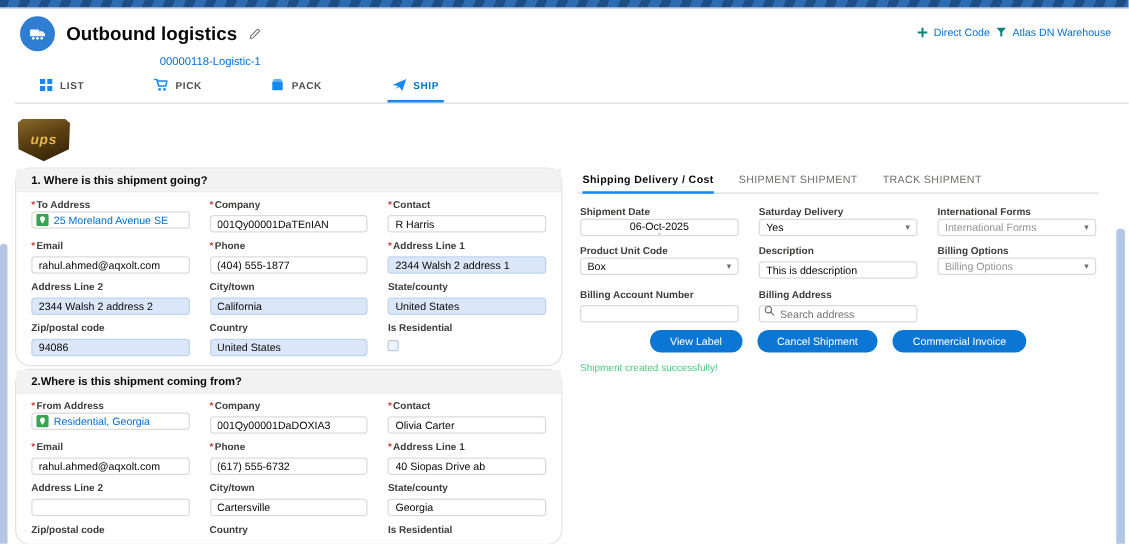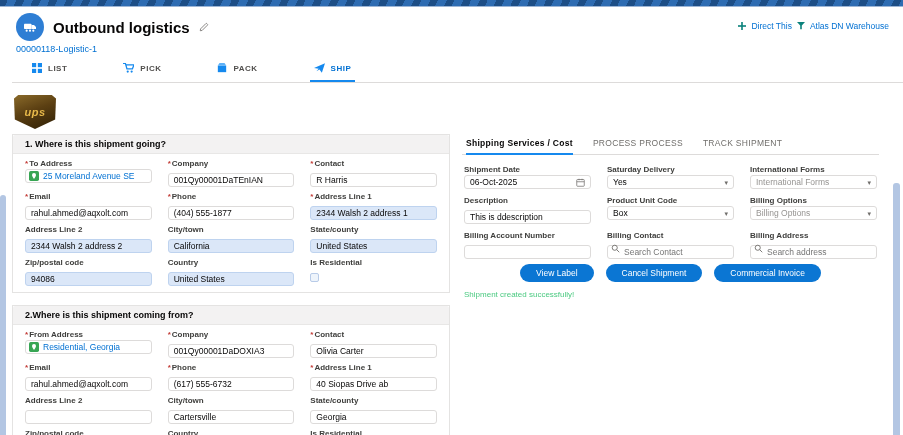--- a/index.html
+++ b/index.html
@@ -4,21 +4,21 @@
 <style>
   * { margin:0; padding:0; box-sizing:border-box; }
   html,body { width:903px; height:435px; overflow:hidden; background:#fff;
     font-family:"Liberation Sans", sans-serif; color:#080707; }
   .top-pattern { height:7px;
     background:repeating-linear-gradient(115deg,#1d4e86 0 7px,#2e6cb2 7px 15px);
     border-bottom:1px solid #9db6d6; }
 
   
   .hdr { display:flex; justify-content:space-between; align-items:flex-start; padding:6px 14px 2px 16px; background:#fff; }
-  .hdr-left { display:flex; flex-direction:column; }
+  .hdr-left { display:flex; flex-direction:column;align-items:flex-end; }
   .title-row { display:flex; align-items:center; gap:9px; }
   .avatar { width:28px; height:28px; border-radius:50%; background:#2e7ed4; display:flex; align-items:center; justify-content:center; flex:0 0 28px; }
   .page-title { font-size:15px; font-weight:700; color:#080707; }
   .rec-link { font-size:9px; color:#0070d2; margin-top:3px; text-decoration:none; }
   .hdr-right { display:flex; align-items:center; gap:5px; font-size:8.5px; color:#0070d2; margin-top:8px; }
   .hdr-right a { color:#0070d2; text-decoration:none; }
 
   
   .ntabs { display:flex; align-items:flex-end; padding:2px 0 0 16px; border-bottom:1px solid #dddbda; background:#fff;margin-left:12px; }
   .ntab { display:flex; align-items:center; gap:6px; font-size:8px; font-weight:700; letter-spacing:.5px;
@@ -29,21 +29,21 @@
   .main { position:relative; display:flex; gap:12px; padding:0 14px 0 12px; }
   .colL { flex:0 0 438px; }
   .colR { flex:1; padding-top:51px; margin-right:10px; }
 
   .ups-logo { width:42px; height:34px; margin:12px 0 5px 2px;
     background:linear-gradient(160deg,#8a6a2a 0%,#5b3f12 45%,#2e1f05 100%);
     clip-path:polygon(50% 100%, 2% 72%, 0 10%, 10% 0, 90% 0, 100% 10%, 98% 72%);
     display:flex; align-items:center; justify-content:center; }
   .ups-logo span { color:#e6b84a; font-size:11px; font-weight:700; font-style:italic; letter-spacing:.5px; }
 
-  .sec { border:1px solid #e4e3e2; border-radius:0; margin-bottom:12px; background:#fff; }
+  .sec { border:1px solid #e4e3e2; border-radius:12px; margin-bottom:2px; background:#fff; }
   .sec-h { background:#f3f2f2; border-bottom:1px solid #e8e7e6; font-size:9px; font-weight:700; padding:4px 12px; border-radius:2px 2px 0 0; }
   .grid3 { display:grid; grid-template-columns:1fr 1fr 1fr; column-gap:16px; row-gap:3px; padding:3px 12px 6px; }
   .field label { display:block; font-size:8px; font-weight:700; color:#3e3e3c; line-height:9px; margin:2px 0 1px; }
   .req { color:#c23934; margin-right:1px; }
   .tbx { width:100%; height:14px; border:1px solid #dddbda; border-radius:3px; font-family:"Liberation Sans",sans-serif;
     font-size:8.5px; padding:0 5px; color:#080707; background:#fff; }
   .tbx.ro { background:#dbe7f8; border-color:#bed3ef; }
   .addr-box { display:flex; align-items:center; gap:4px; border:1px solid #dddbda; border-radius:3px; height:14px; padding:0 3px; background:#fff; }
   .addr-box .link { white-space:nowrap; overflow:hidden; }
   .link { color:#0070d2; font-size:8.5px; text-decoration:none; }
@@ -51,21 +51,21 @@
 
   
   .selbx { display:flex; align-items:center; justify-content:space-between; height:14px; border:1px solid #dddbda;
     border-radius:3px; padding:0 5px; font-size:8.5px; background:#fff; cursor:pointer; }
   .selbx .ph { color:#969492; }
   .caret { color:#706e6b; font-size:7px; line-height:1; }
   .icbx { position:relative; }
   .icbx .tbx { padding-left:16px; }
   .icbx svg { position:absolute; left:4px; top:3px; }
   .datebx { display:flex; align-items:center; justify-content:space-between; height:14px; border:1px solid #dddbda;
-    border-radius:3px; padding:0 5px; font-size:8.5px; background:#fff; }
+    border-radius:3px; padding:0 5px; font-size:8.5px; background:#fff;flex-direction:column; }
 
   
   .ptabs { display:flex; gap:20px; border-bottom:1px solid #dddbda; padding:0 4px; }
   .ptab { font-size:8.5px; color:#706e6b; letter-spacing:.3px; padding:4px 0 5px; margin-bottom:-1px; cursor:pointer; border-bottom:2px solid transparent; }
   .ptab.active { color:#080707; font-weight:700; border-bottom:2px solid #1589ee; }
   .colR .grid3 { padding:8px 2px 0; row-gap:5px; }
   .btn-row { display:flex; justify-content:center; gap:12px; }
   .btn { background:#0b76d3; color:#fff; border:none; border-radius:10px; height:18px; padding:0 16px;
     font-size:8.5px; font-family:"Liberation Sans",sans-serif; cursor:pointer; }
   .status { color:#4bca81; font-size:8px; margin-top:8px; padding-left:2px; }
@@ -97,21 +97,21 @@
         <path d="M2 14l.5-3L11 2.5a1 1 0 0 1 1.4 0l1.1 1.1a1 1 0 0 1 0 1.4L5 13.5 2 14z" fill="none" stroke="#706e6b" stroke-width="1.3"></path>
       </svg>
     </div>
     <a href="#" class="rec-link">00000118-Logistic-1</a>
   </div>
   <div class="hdr-right">
     <svg width="8" height="8" viewBox="0 0 10 10">
       <rect x="4" y="0" width="2" height="10" fill="#0b827c"></rect>
         <rect x="0" y="4" width="10" height="2" fill="#0b827c"></rect>
     </svg>
-    <a href="#">Direct This</a>
+    <a href="#">Direct Code</a>
     <svg width="8" height="8" viewBox="0 0 10 10">
       <path d="M0 0h10L6 4.5V9H4V4.5z" fill="#0b827c"></path>
     </svg>
     <a href="#">Atlas DN Warehouse</a>
   </div>
 </div>
 
 <div class="ntabs">
   <div class="ntab">
     <svg width="10" height="10" viewBox="0 0 12 12">
@@ -269,22 +269,22 @@
           <label><span>Is Residential</span></label>
 
         </div>
       </div>
     </div>
 
   </div>
 
   <div class="colR">
     <div class="ptabs">
-      <div class="ptab active">Shipping Services / Cost</div>
-      <div class="ptab">PROCESS PROCESS</div>
+      <div class="ptab active">Shipping Delivery / Cost</div>
+      <div class="ptab">SHIPMENT SHIPMENT</div>
       <div class="ptab">TRACK SHIPMENT</div>
     </div>
 
     <div class="grid3">
       <div class="field">
         <label><span>Shipment Date</span></label>
         <div class="datebx">
           <span>06-Oct-2025</span>
           <svg width="9" height="9" viewBox="0 0 12 12">
             <rect x="1" y="2" width="10" height="9" rx="1" fill="none" stroke="#706e6b"></rect>
@@ -303,51 +303,41 @@
       </div>
 
       <div class="field">
         <label><span>International Forms</span></label>
         <div class="selbx">
           <span class="ph">International Forms</span>
           <span class="caret">▾</span>
         </div>
       </div>
       <div class="field">
-        <label><span>Description</span></label>
-        <input class="tbx" value="This is ddescription" style="">
-      </div>
-      <div class="field">
         <label><span>Product Unit Code</span></label>
         <div class="selbx">
           <span>Box</span>
           <span class="caret">▾</span>
         </div>
       </div>
+      <div class="field">
+        <label><span>Description</span></label>
+        <input class="tbx" value="This is ddescription" style="">
+      </div>
 
       <div class="field">
         <label><span>Billing Options</span></label>
         <div class="selbx">
           <span class="ph">Billing Options</span>
           <span class="caret">▾</span>
         </div>
       </div>
       <div class="field">
         <label><span>Billing Account Number</span></label>
         <input class="tbx" value="" style="">
-      </div>
-      <div class="field">
-        <label><span>Billing Contact</span></label>
-        <div class="icbx">
-          <svg width="9" height="9" viewBox="0 0 12 12">
-            <circle cx="5" cy="5" r="3.4" fill="none" stroke="#706e6b" stroke-width="1.2"></circle>
-            <line x1="7.6" y1="7.6" x2="11" y2="11" stroke="#706e6b" stroke-width="1.2"></line>
-          </svg>
-          <input class="tbx" placeholder="Search Contact" style="">
-        </div>
       </div>
 
       <div class="field">
         <label><span>Billing Address</span></label>
         <div class="icbx">
           <svg width="9" height="9" viewBox="0 0 12 12">
             <circle cx="5" cy="5" r="3.4" fill="none" stroke="#706e6b" stroke-width="1.2"></circle>
             <line x1="7.6" y1="7.6" x2="11" y2="11" stroke="#706e6b" stroke-width="1.2"></line>
           </svg>
           <input class="tbx" placeholder="Search address" style="">

